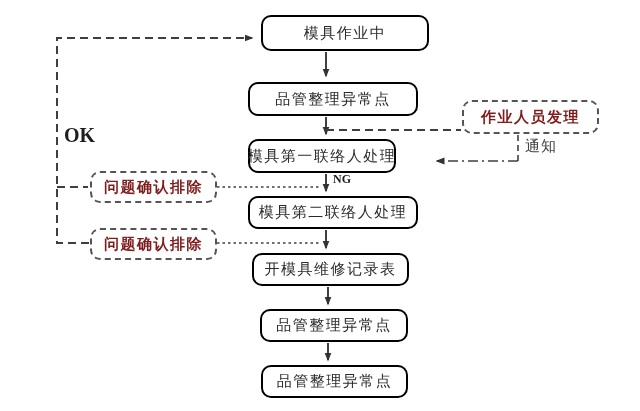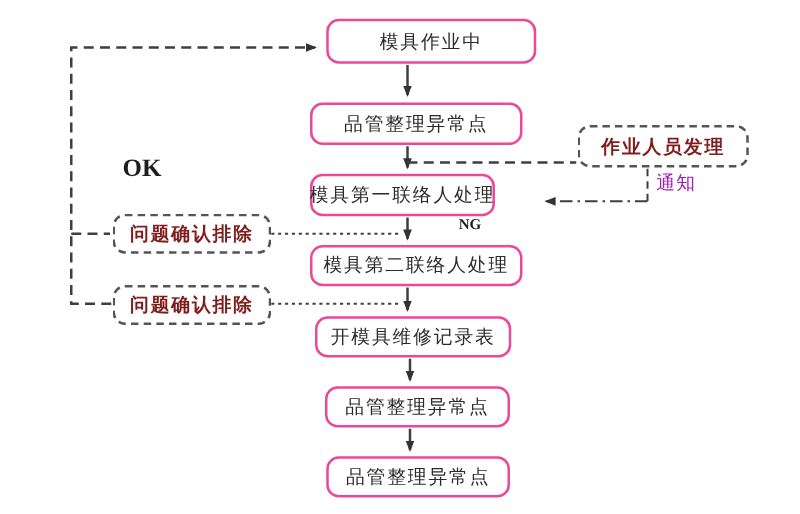--- a/index.html
+++ b/index.html
@@ -6,33 +6,33 @@
   .stage{
     position:relative;width:640px;height:411px;margin:0 auto;
     background:#ffffff;overflow:hidden;
     font-family:"DejaVu Sans","Liberation Sans",sans-serif;
     color:#2b2b2b;
   }
   .layer{position:absolute;left:0;top:0;width:640px;height:411px;}
   .node{
     position:absolute;box-sizing:border-box;
     display:flex;align-items:center;justify-content:center;
-    border:2px solid #ec4899;border-radius:10px;
+    border:2px solid #000000;border-radius:10px;
     font-size:15px;letter-spacing:1.5px;white-space:nowrap;
     background:#ffffff;z-index:2;
   }
   .node.dashed{border:2px dashed #555555;color:#7f1d1d;font-weight:bold;}
   .lbl{
     position:absolute;z-index:3;white-space:nowrap;
   }
   .lbl.latin{
     font-family:"Liberation Serif","DejaVu Serif",serif;
-    font-weight:bold;font-size:20px;color:#1d1d1d;margin-left:34px;
+    font-weight:bold;font-size:20px;color:#1d1d1d;
   }
-  .lbl.cjk{font-size:15px;color:#a21caf;letter-spacing:1px;}
+  .lbl.cjk{font-size:15px;color:#404040;letter-spacing:1px;}
 </style>
 </head>
 <body>
 
 <div class="stage">
 
   <svg class="layer" viewBox="0 0 640 411" aria-hidden="true">
     <defs>
       <marker id="arr" markerWidth="9" markerHeight="8" refX="7.5" refY="3.5" orient="auto" markerUnits="userSpaceOnUse">
         <path d="M0,0 L9,3.5 L0,7 Z" fill="#333333"></path>

